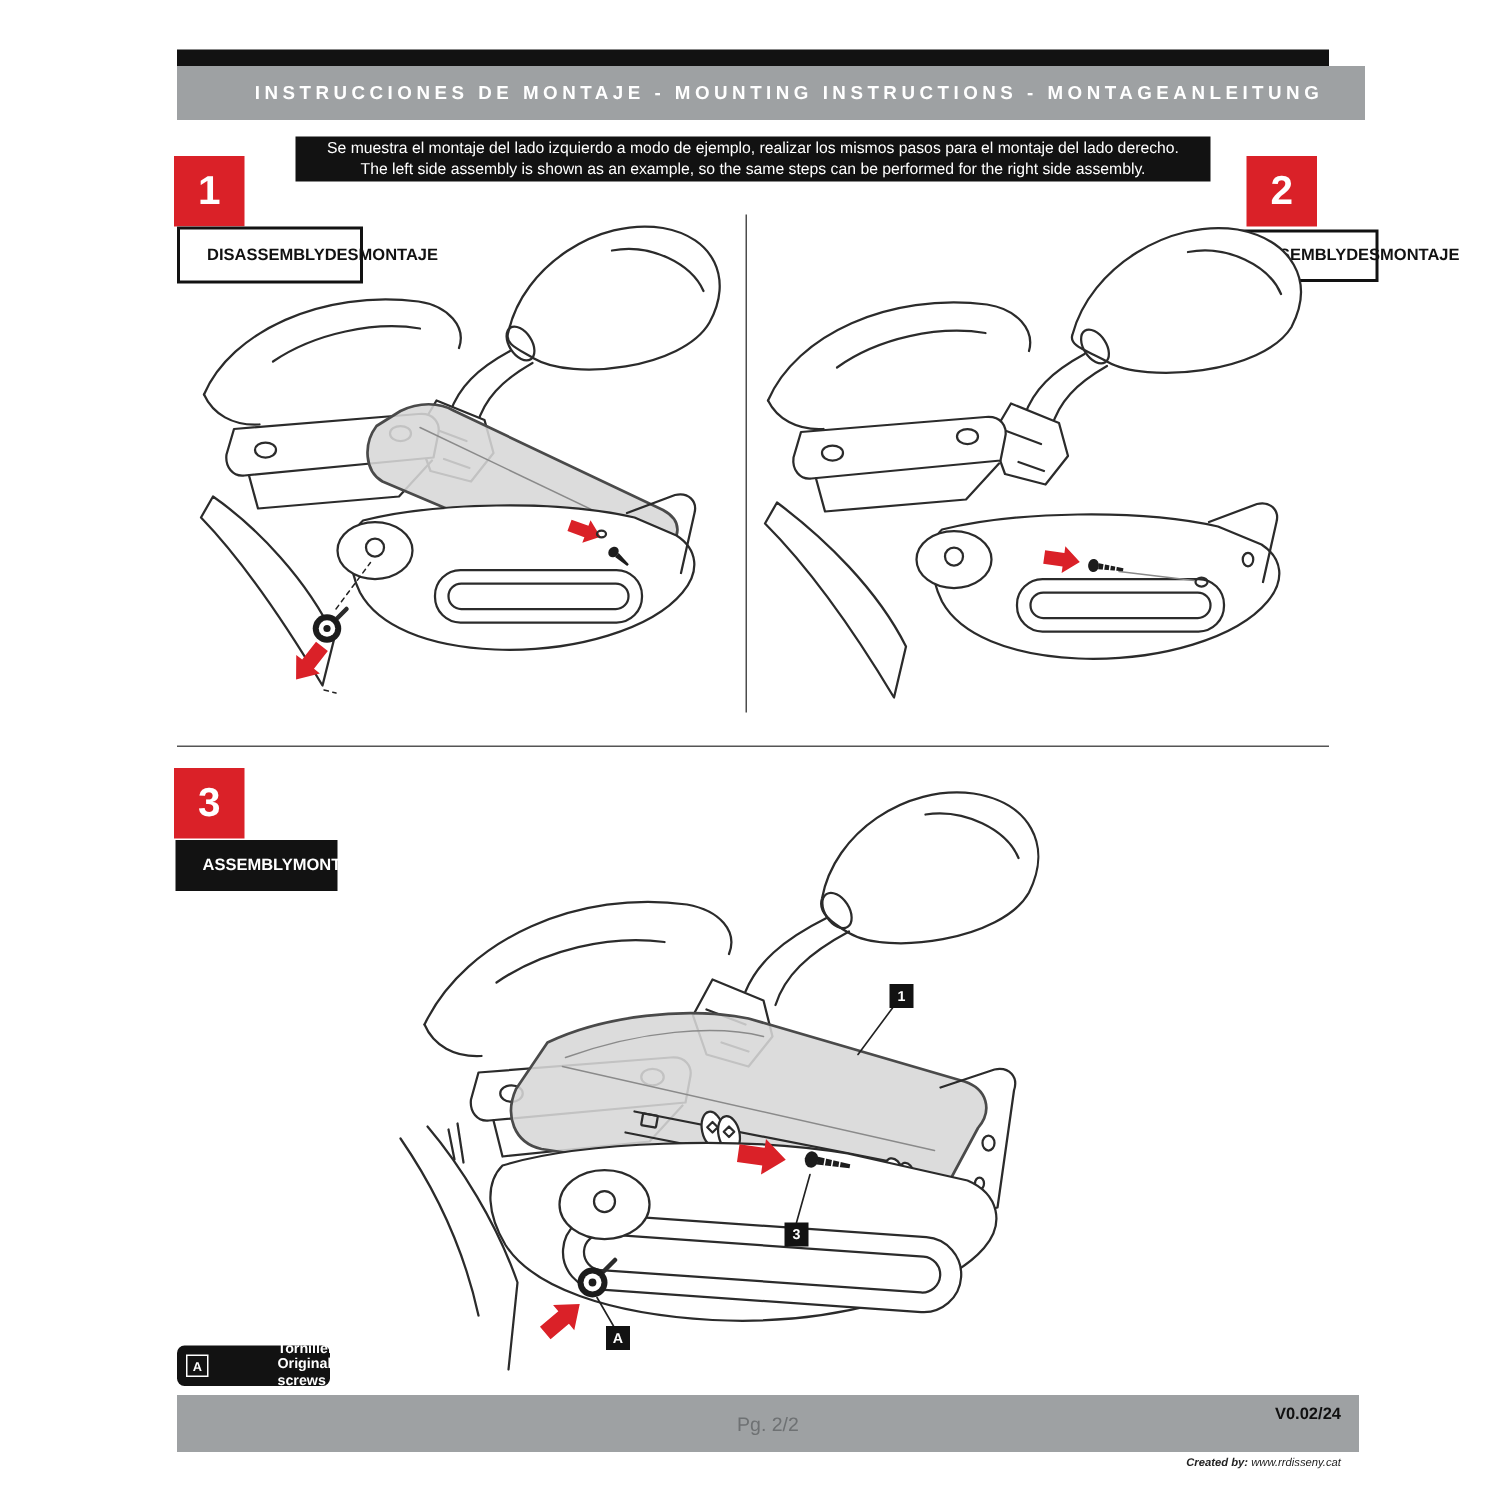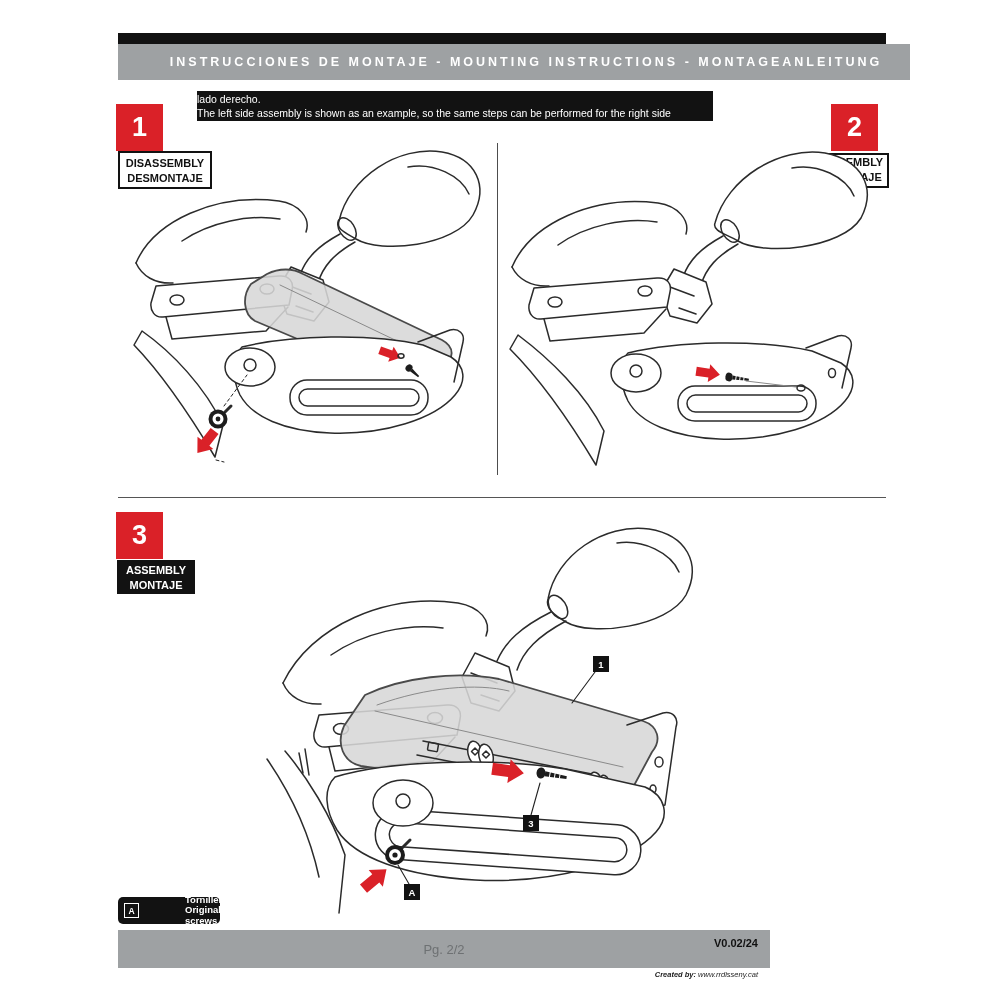--- a/index.html
+++ b/index.html
@@ -10,34 +10,34 @@
   
   .top-black-bar{position:absolute;left:118px;top:33px;width:768px;height:11px;background:#121212;}
   .title-bar{
     position:absolute;left:118px;top:44px;width:768px;height:36px;background:#9ea1a3;
     display:flex;align-items:center;justify-content:center;padding-left:24px;
   }
   .title-bar span{
     color:#fff;font-weight:bold;font-size:12.5px;letter-spacing:3px;white-space:nowrap;
   }
   .notice{
-    position:absolute;left:197px;top:91px;width:516px;height:30px;background:#121212;color:#fff;
+    position:absolute;left:197px;top:91px;width:610px;height:30px;background:#121212;color:#fff;
     display:flex;flex-direction:column;align-items:center;justify-content:center;
-    font-size:10.5px;line-height:14px;text-align:left;
+    font-size:10.5px;line-height:14px;text-align:right;
   }
   
   .step-badge{
     position:absolute;width:47px;height:47px;background:#da2128;color:#fff;
     display:flex;align-items:center;justify-content:center;
     font-size:27px;font-weight:bold;
   }
   .step-label{
     position:absolute;background:#fff;border:2px solid #121212;
-    display:flex;flex-direction:column;align-items:center;justify-content:flex-end;
-    font-size:11px;font-weight:bold;line-height:15px;padding:1px 3px;color:#121212;
+    display:flex;flex-direction:row;align-items:center;justify-content:flex-start;
+    font-size:11px;font-weight:bold;line-height:15px;padding:1px 18px;color:#121212;
   }
   .step-label.dark{background:#121212;border:none;color:#fff;}
   
   .v-divider{position:absolute;left:497px;top:143px;width:1px;height:332px;background:#4d4d4d;}
   .h-divider{position:absolute;left:118px;top:497px;width:768px;height:1px;background:#555;}
   
   .art{position:absolute;}
   .art path,.art rect,.art circle,.art ellipse,.art line{
     fill:none;stroke:#2b2b2b;stroke-width:1.5;stroke-linecap:round;stroke-linejoin:round;
   }
@@ -61,21 +61,21 @@
   .legend{
     position:absolute;left:118px;top:897px;width:102px;height:27px;background:#121212;border-radius:5px;
     display:flex;align-items:center;gap:6px;padding-left:6px;box-sizing:border-box;color:#fff;
   }
   .legend .marker{
     width:13px;height:13px;border:1.5px solid #fff;display:flex;align-items:center;justify-content:center;
     font-size:8.5px;font-weight:bold;flex:0 0 auto;
   }
   .legend .txt{display:flex;flex-direction:column;font-size:9.5px;font-weight:bold;line-height:10.5px;margin-left:40px;}
   
-  .footer{position:absolute;left:118px;top:930px;width:628px;height:38px;background:#9ea1a3;padding-left:24px;}
+  .footer{position:absolute;left:118px;top:930px;width:788px;height:38px;background:#9ea1a3;}
   .footer .pg{
     position:absolute;left:0;right:0;top:0;bottom:0;display:flex;align-items:center;justify-content:center;
     color:#6e7173;font-size:13px;
   }
   .footer .ver{position:absolute;right:12px;top:7px;font-size:11px;font-weight:bold;color:#111;}
   .footer .credit{position:absolute;right:12px;top:40px;font-size:7.5px;font-style:italic;color:#222;}
   .footer .credit b{font-weight:bold;}
 </style>
 </head>
 <body>

